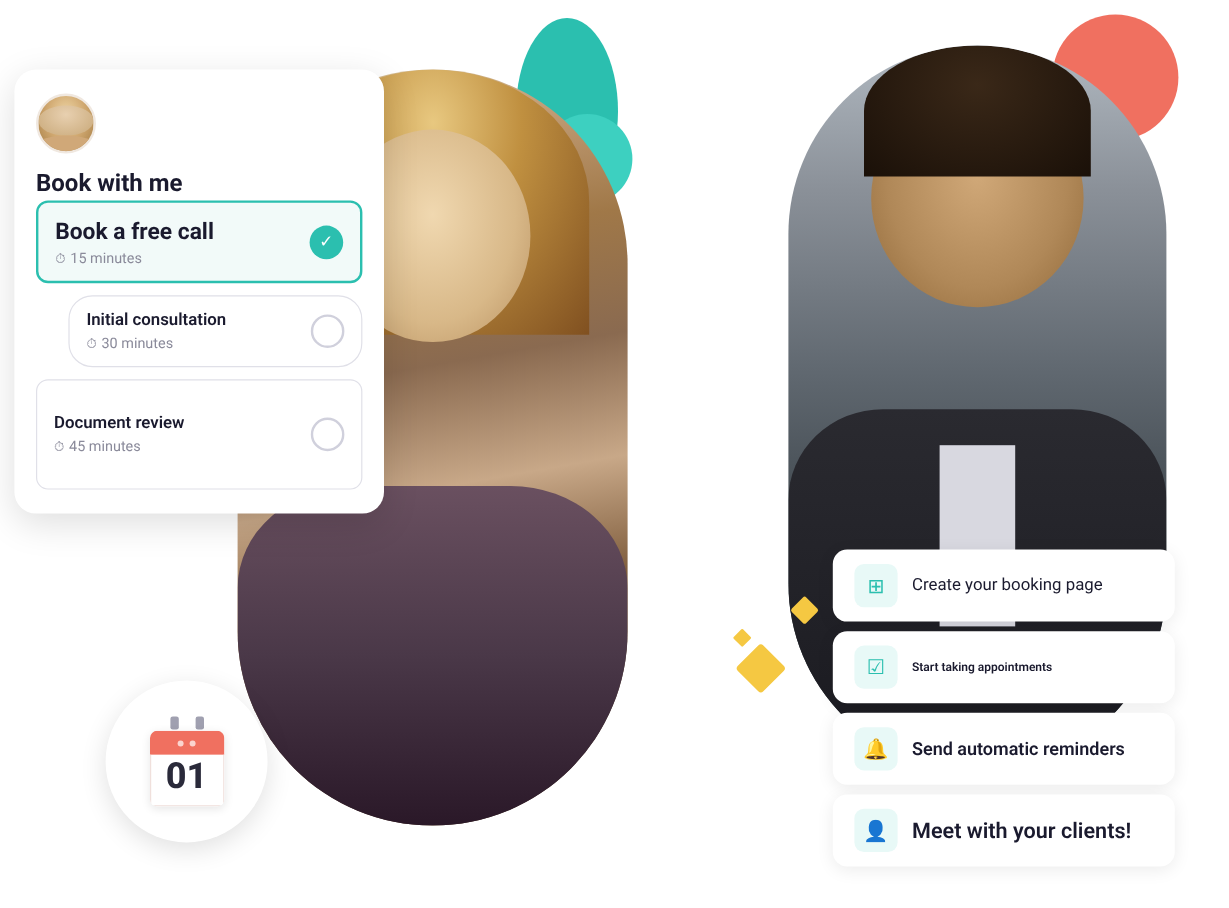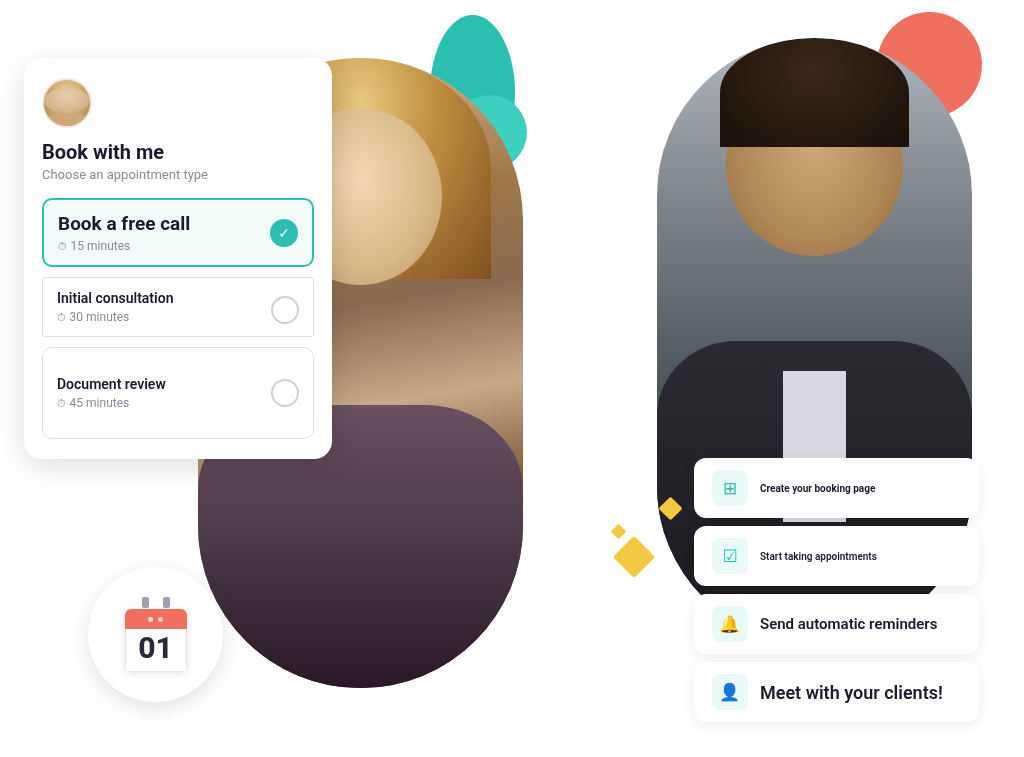--- a/index.html
+++ b/index.html
@@ -94,21 +94,21 @@
   "></div>
 
   <div style="
     position:absolute; top:0; left:20%; width:60%; height:18%;
     background: radial-gradient(ellipse at 50% 30%, #3a2818 0%, #1a1008 100%);
     border-radius: 50% 50% 0 0;
   "></div>
 </div>
 
 <div style="
-  position:absolute; left:24px; top:58px;
+  position:absolute; left:12px; top:58px;
   width:308px;
   background:#ffffff;
   border-radius:18px;
   box-shadow: 0 8px 30px rgba(0,0,0,0.13);
   padding:20px 18px;
   z-index:10;
 ">
 
   <div style="
     width:50px; height:50px; border-radius:50%;
@@ -127,23 +127,20 @@
       width:130%; height:60%;
       background: #d0a878;
       border-radius: 50% 50% 0 0;
       margin-left:-15%;
     "></div>
   </div>
 
   <div style="
     font-size:20px; font-weight:700; color:#1a1a2e; margin-bottom:3px;
   ">Book with me</div>
-  <div style="
-    font-size:13px; color:#8a8a9a; margin-bottom:16px;
-  ">Choose an appointment type</div>
 
   <div style="
     border: 2px solid #2bbfaf;
     border-radius: 10px;
     padding: 12px 14px;
     margin-bottom: 10px;
     display: flex;
     align-items: center;
     justify-content: space-between;
     background: #f2faf9;
@@ -163,28 +160,29 @@
     <div style="
       width:28px; height:28px; border-radius:50%;
       background:#2bbfaf;
       display:flex; align-items:center; justify-content:center;
       color:white; font-size:14px; flex-shrink:0;
     ">✓</div>
   </div>
 
   <div style="
     border: 1.5px solid #e0e0e8;
-    border-radius: 3px;
+    border-radius: 20px;
     padding: 12px 14px;
     margin-bottom: 10px;
     display: flex;
-    align-items: flex-end;
+    align-items: center;
     justify-content: space-between;
     background: #fff;
     cursor: pointer;
+    margin-left: 27px;
   ">
     <div>
       <div style="
         font-size:14px; font-weight:600; color:#1a1a2e; margin-bottom:4px;
       ">Initial consultation</div>
       <div style="
         font-size:12px; color:#8a8a9a; display:flex; align-items:center; gap:4px;
       ">
         <span style="font-size:11px;">⏱</span>
         <span>30 minutes</span>
@@ -286,21 +284,21 @@
     box-shadow: 0 3px 14px rgba(0,0,0,0.08);
     min-width:285px;
   ">
     <div style="
       width:36px; height:36px; border-radius:8px;
       background:#e8f9f7;
       display:flex; align-items:center; justify-content:center;
       color:#2bbfaf; font-size:17px; flex-shrink:0;
     ">⊞</div>
     <span style="
-      font-size:10px; font-weight:700; color:#1a1a2e;
+      font-size:14px; font-weight:400; color:#1a1a2e;
     ">Create your booking page</span>
   </div>
 
   <div style="
     background:#ffffff;
     border-radius:12px;
     padding:12px 18px;
     display:flex; align-items:center; gap:12px;
     box-shadow: 0 3px 14px rgba(0,0,0,0.08);
     min-width:285px;

